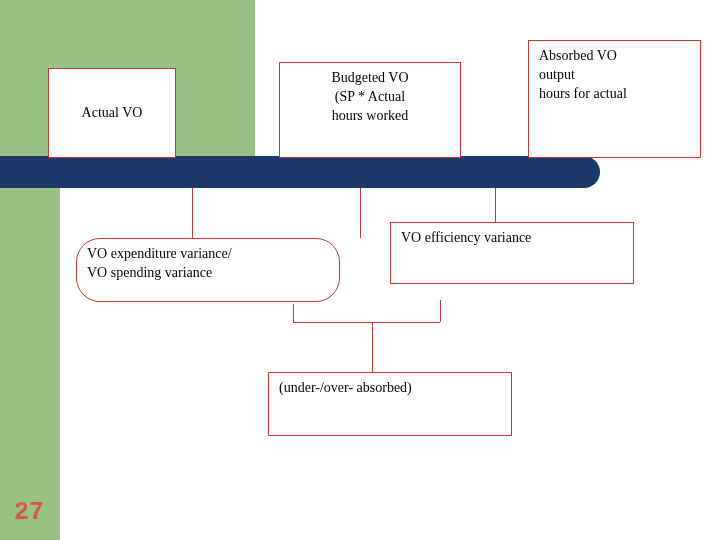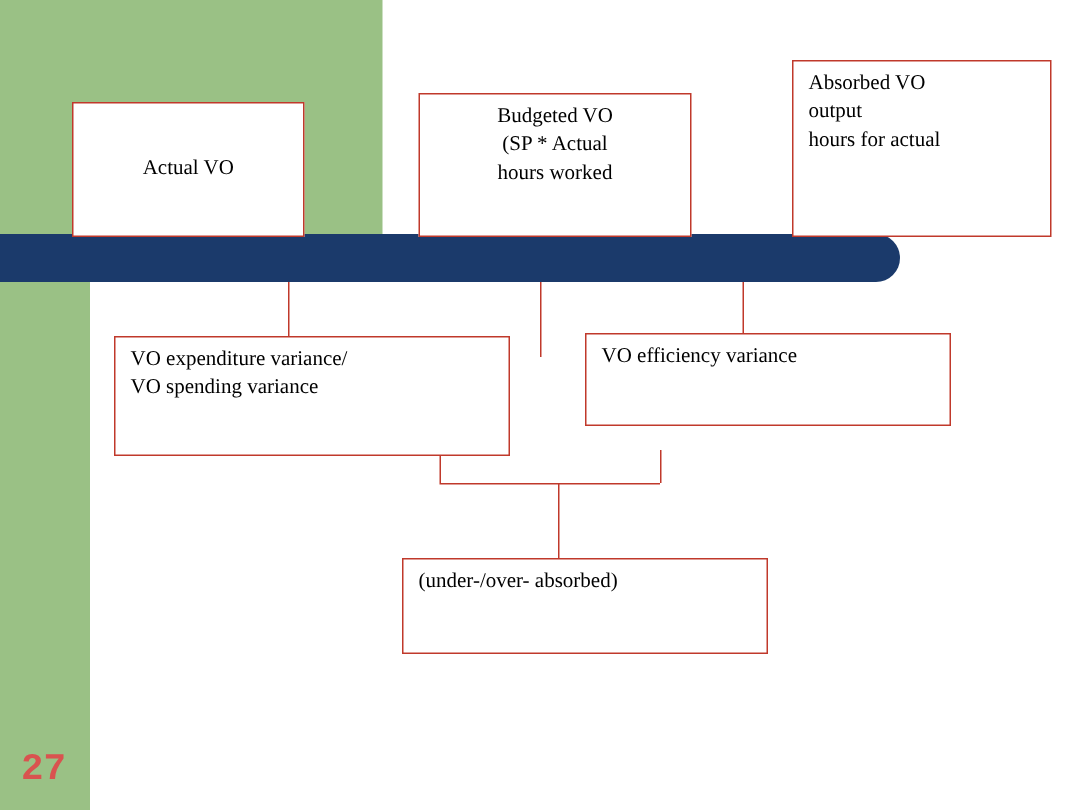--- a/index.html
+++ b/index.html
@@ -28,24 +28,24 @@
     position:absolute;
     border:1px solid #c0392b;
     background:#ffffff;
     box-sizing:border-box;
     font-size:14px;
     line-height:1.35;
     color:#000000;
     padding:6px 10px;
   }
   .box.center{ text-align:center; }
-  .box-actual{ left:48px; top:68px; width:155px; height:90px; display:flex;align-items:center;justify-content:center;}
+  .box-actual{ left:48px; top:68px; width:128px; height:90px; display:flex;align-items:center;justify-content:center;}
   .box-budget{ left:279px; top:62px; width:182px; height:96px; }
   .box-absorbed{ left:528px; top:40px; width:173px; height:118px; }
-  .box-expend{ left:76px; top:224px; width:264px; height:80px; }
+  .box-expend{ left:76px; top:238px; width:264px; height:64px;border-radius:24px; }
   .box-eff{   left:390px; top:222px; width:244px; height:62px; }
   .box-total{ left:268px; top:372px; width:244px; height:64px; }
 
   
   .line{ position:absolute; background:#c0392b; }
   .v{ width:1px; }
   .h{ height:1px; }
 
   
   .slide-num{

